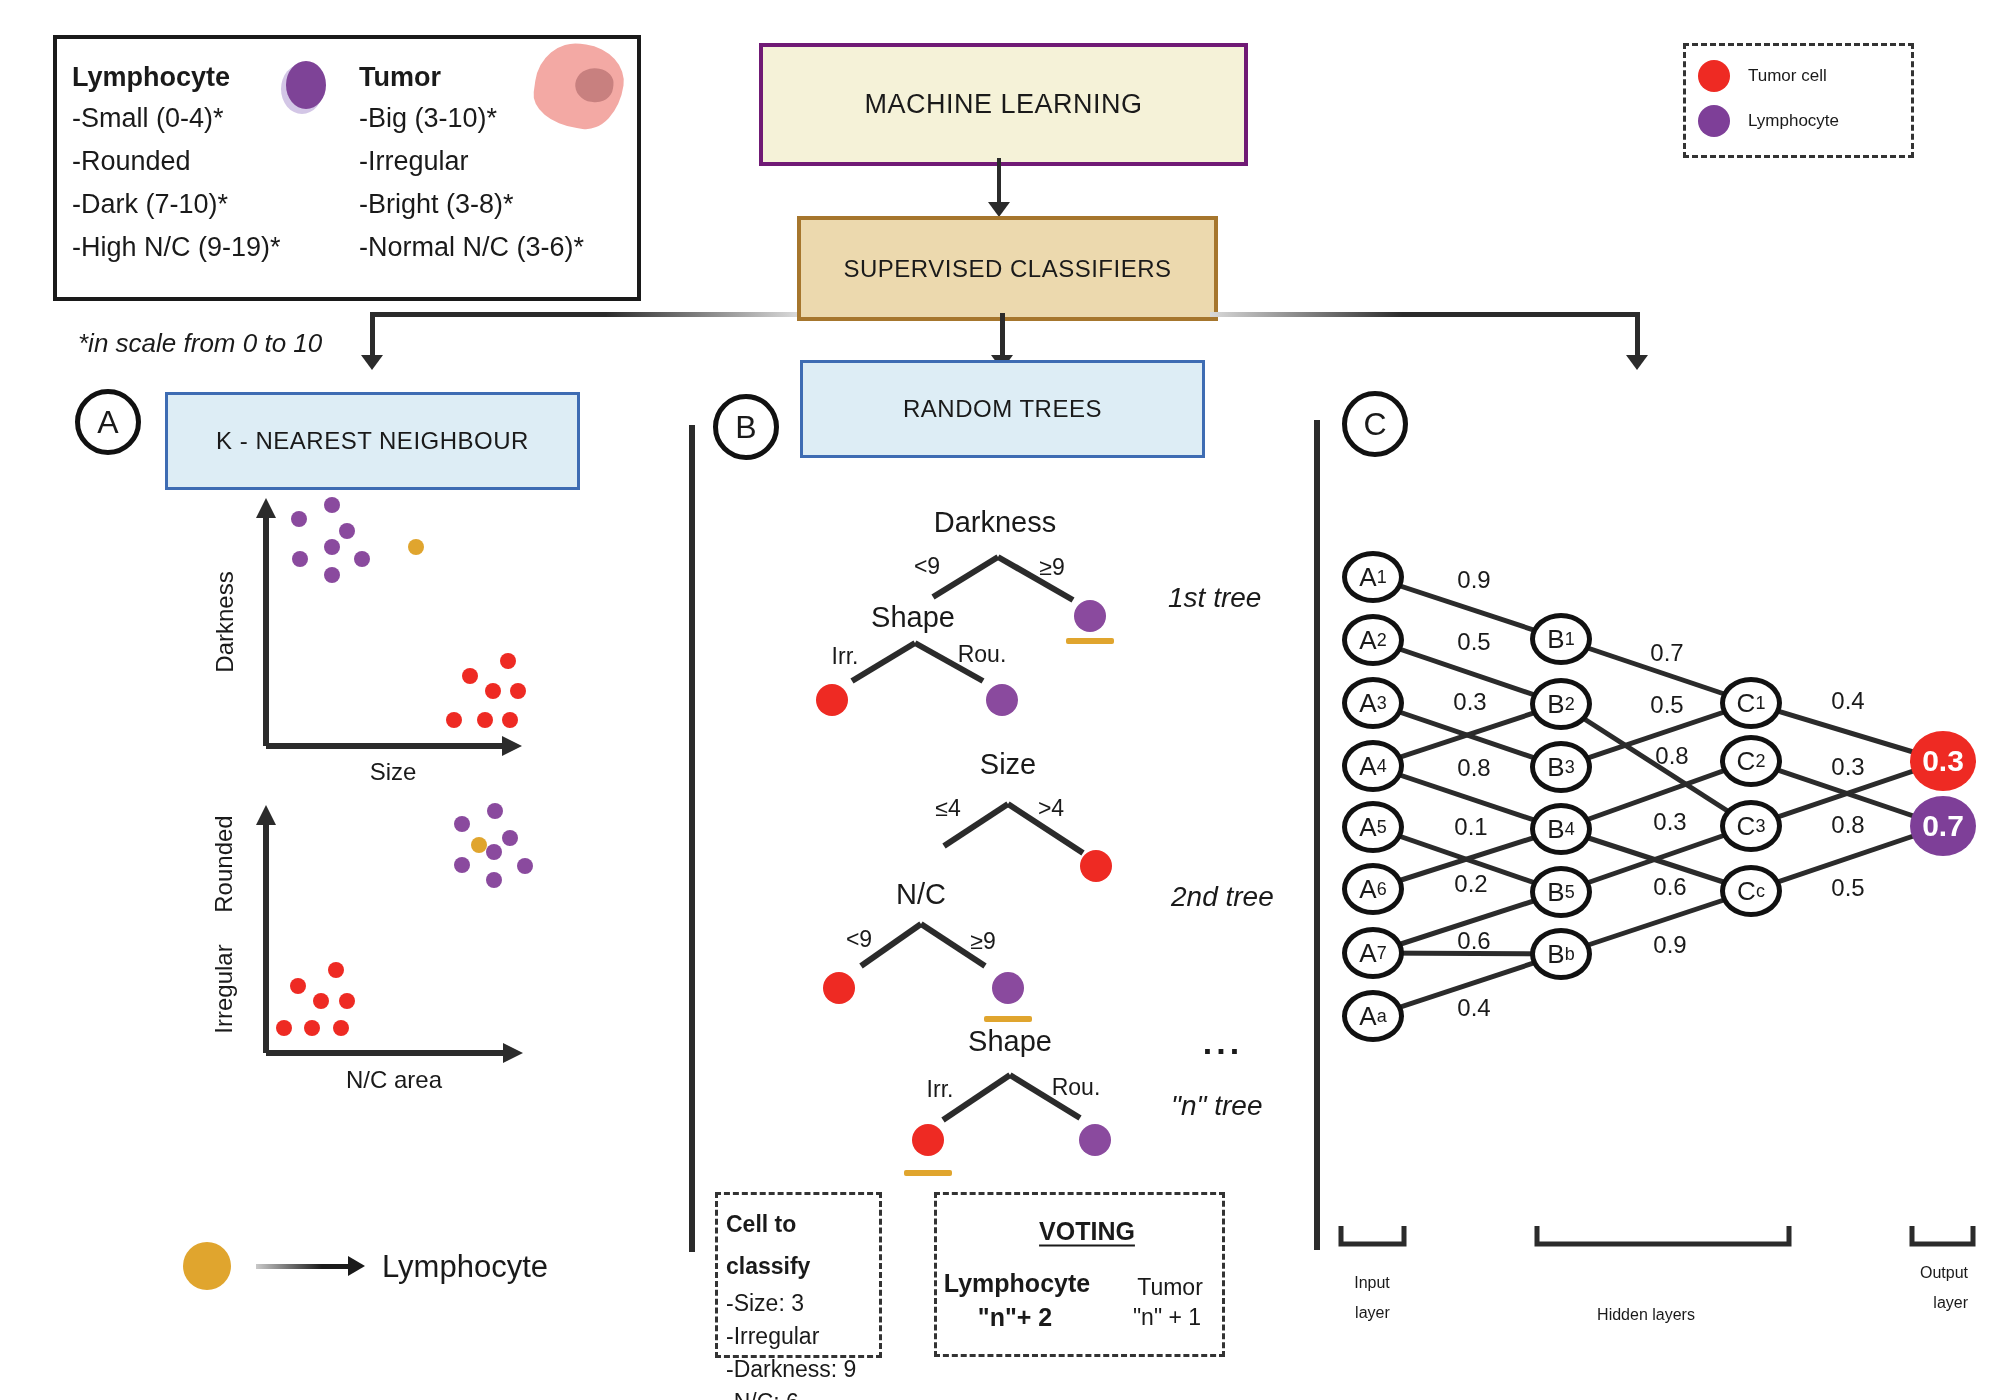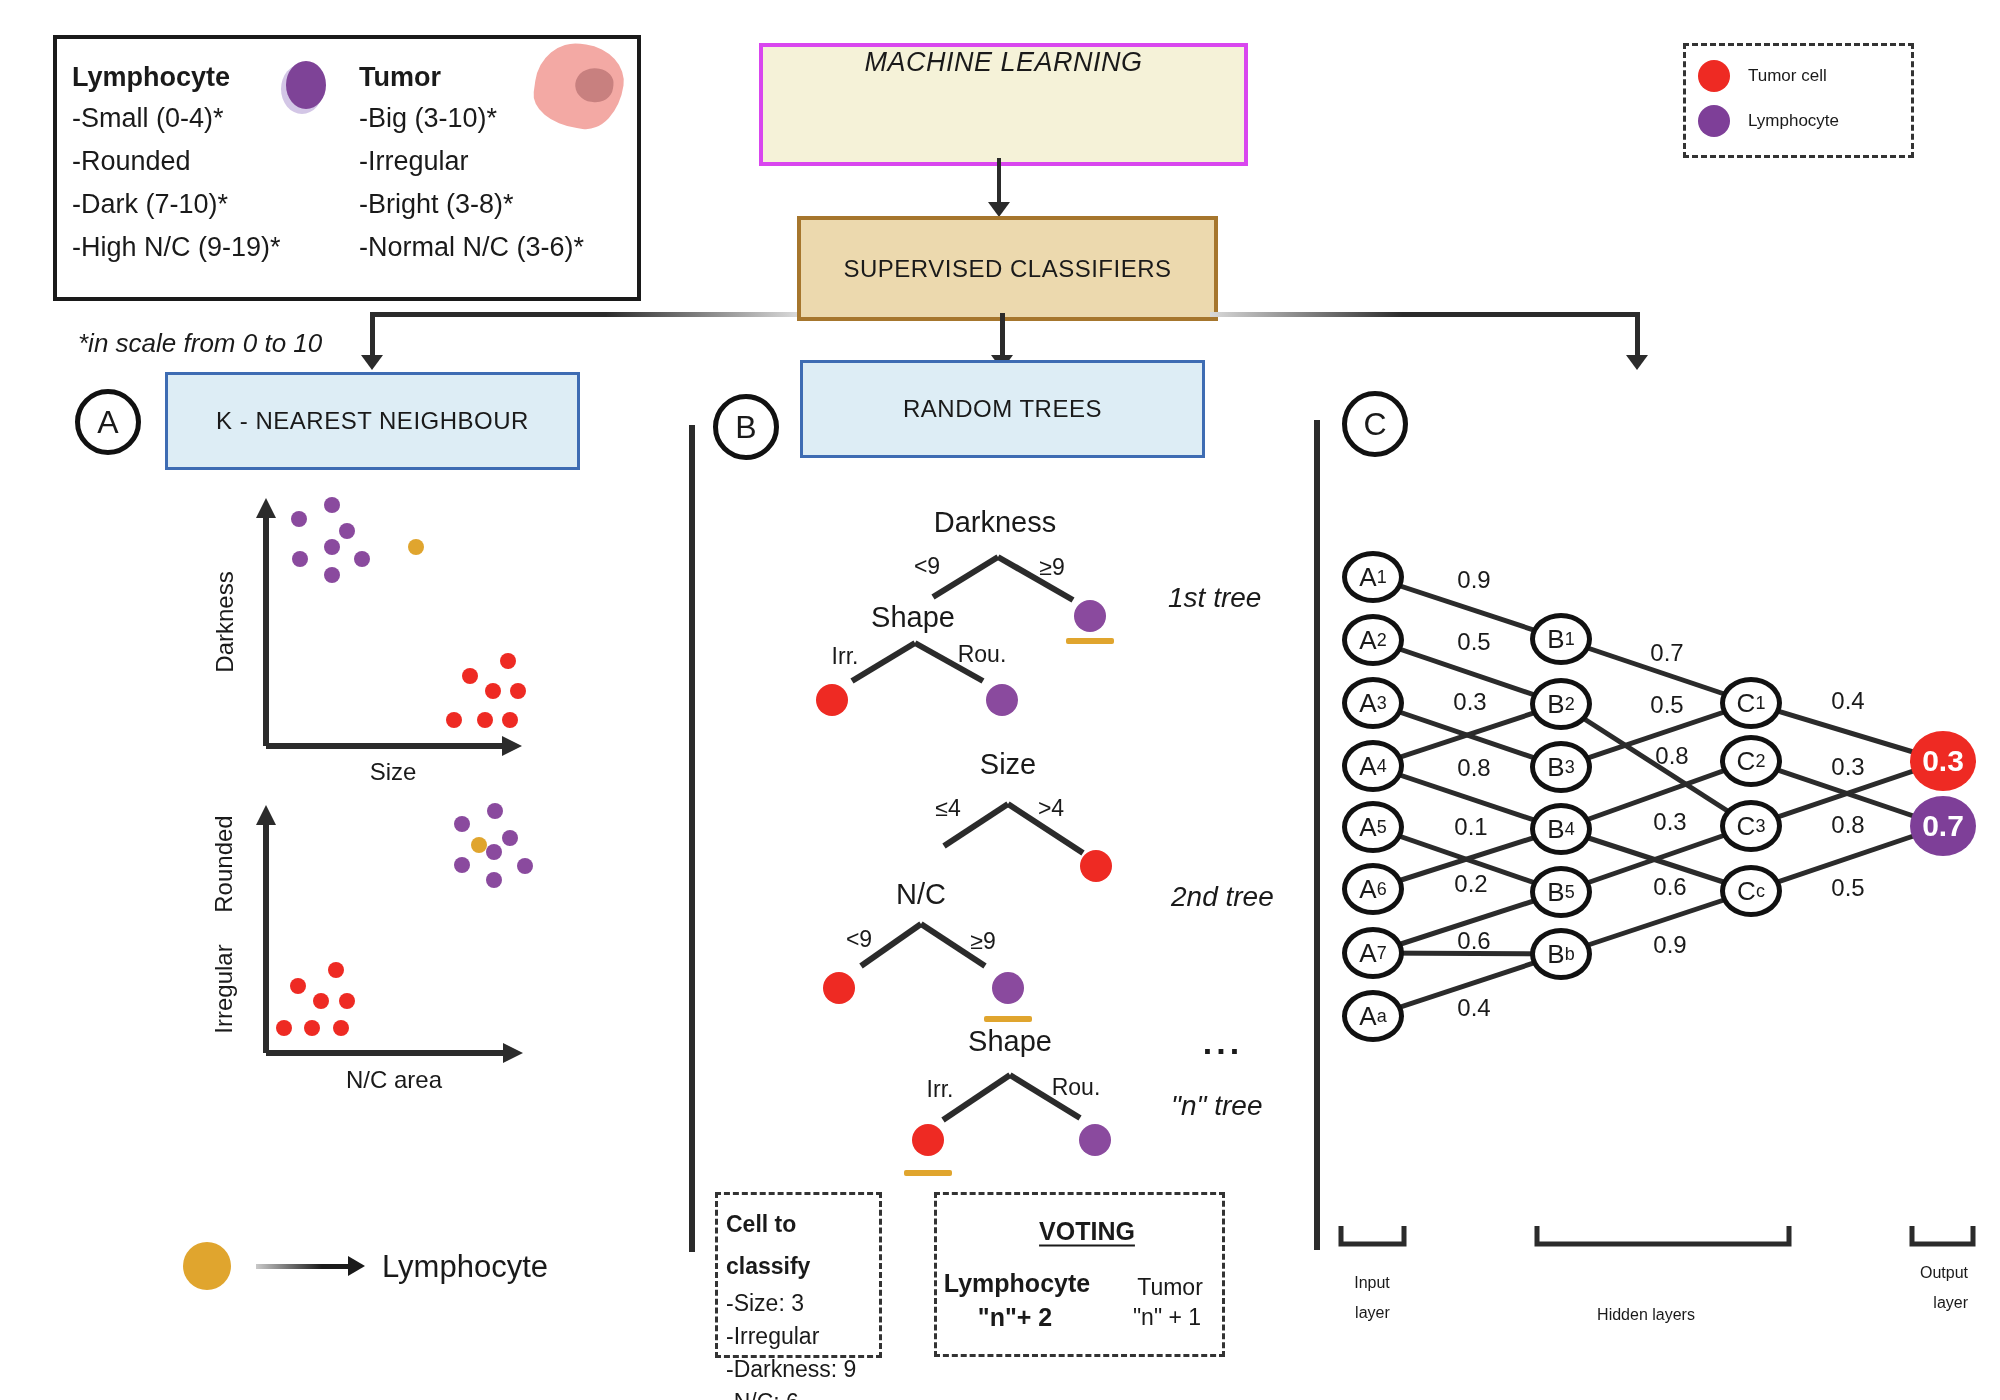--- a/index.html
+++ b/index.html
@@ -4,22 +4,22 @@
 <style>
   html,body{margin:0;padding:0;background:#ffffff;}
   #stage{position:relative;width:2000px;height:1400px;background:#ffffff;overflow:hidden;
          font-family:"Liberation Sans", sans-serif;color:#1a1a1a;}
   .abs{position:absolute;}
   .ctr{transform:translate(-50%,-50%);white-space:nowrap;}
   .vctr{transform:translate(0,-50%);white-space:nowrap;}
   svg{position:absolute;left:0;top:0;}
 
   
-  .ml-box{left:759px;top:43px;width:481px;height:115px;background:#f5f2d8;border:4px solid #d946ef;
-          display:flex;justify-content:center;font-size:27px;letter-spacing:.5px;font-style:italic;}
+  .ml-box{left:759px;top:43px;width:481px;height:115px;background:#f5f2d8;border:4px solid #701a75;
+          display:flex;align-items:center;justify-content:center;font-size:27px;letter-spacing:.5px;}
   .sup-box{left:797px;top:216px;width:413px;height:97px;background:#ecd9ae;border:4px solid #a6762d;
           display:flex;align-items:center;justify-content:center;font-size:24px;letter-spacing:.5px;}
   .sec-box{height:92px;background:#ddedf5;border:3px solid #3e6cb3;
           display:flex;align-items:center;justify-content:center;font-size:24px;letter-spacing:.5px;}
   .sec-letter{width:56px;height:56px;border:5px solid #111;border-radius:50%;background:#fff;
           display:flex;align-items:center;justify-content:center;font-size:32px;}
   .legend-box{left:53px;top:35px;width:580px;height:258px;border:4px solid #1a1a1a;background:#fff;}
   .legend-title{font-size:27px;font-weight:bold;}
   .legend-line{font-size:27px;line-height:43px;}
   .note{font-style:italic;font-size:26px;}
@@ -236,21 +236,21 @@
   <div class="abs vline" style="left:370px;top:312px;width:5px;height:44px;"></div>
   <div class="abs vline" style="left:1000px;top:313px;width:5px;height:43px;"></div>
   <div class="abs vline" style="left:1635px;top:312px;width:5px;height:44px;"></div>
   <div class="abs arrow-head-down" style="left:361px;top:355px;"></div>
   <div class="abs arrow-head-down" style="left:991px;top:355px;"></div>
   <div class="abs arrow-head-down" style="left:1626px;top:355px;"></div>
 
   <div class="abs sec-letter" style="left:75px;top:389px;">
     <span>A</span>
   </div>
-  <div class="abs sec-box" style="left:165px;top:372px;width:409px;">
+  <div class="abs sec-box" style="left:165px;top:392px;width:409px;">
     <span>K - NEAREST NEIGHBOUR</span>
   </div>
   <div class="abs sec-letter" style="left:713px;top:394px;">
     <span>B</span>
   </div>
   <div class="abs sec-box" style="left:800px;top:360px;width:399px;">
     <span>RANDOM TREES</span>
   </div>
   <div class="abs sec-letter" style="left:1342px;top:391px;">
     <span>C</span>

